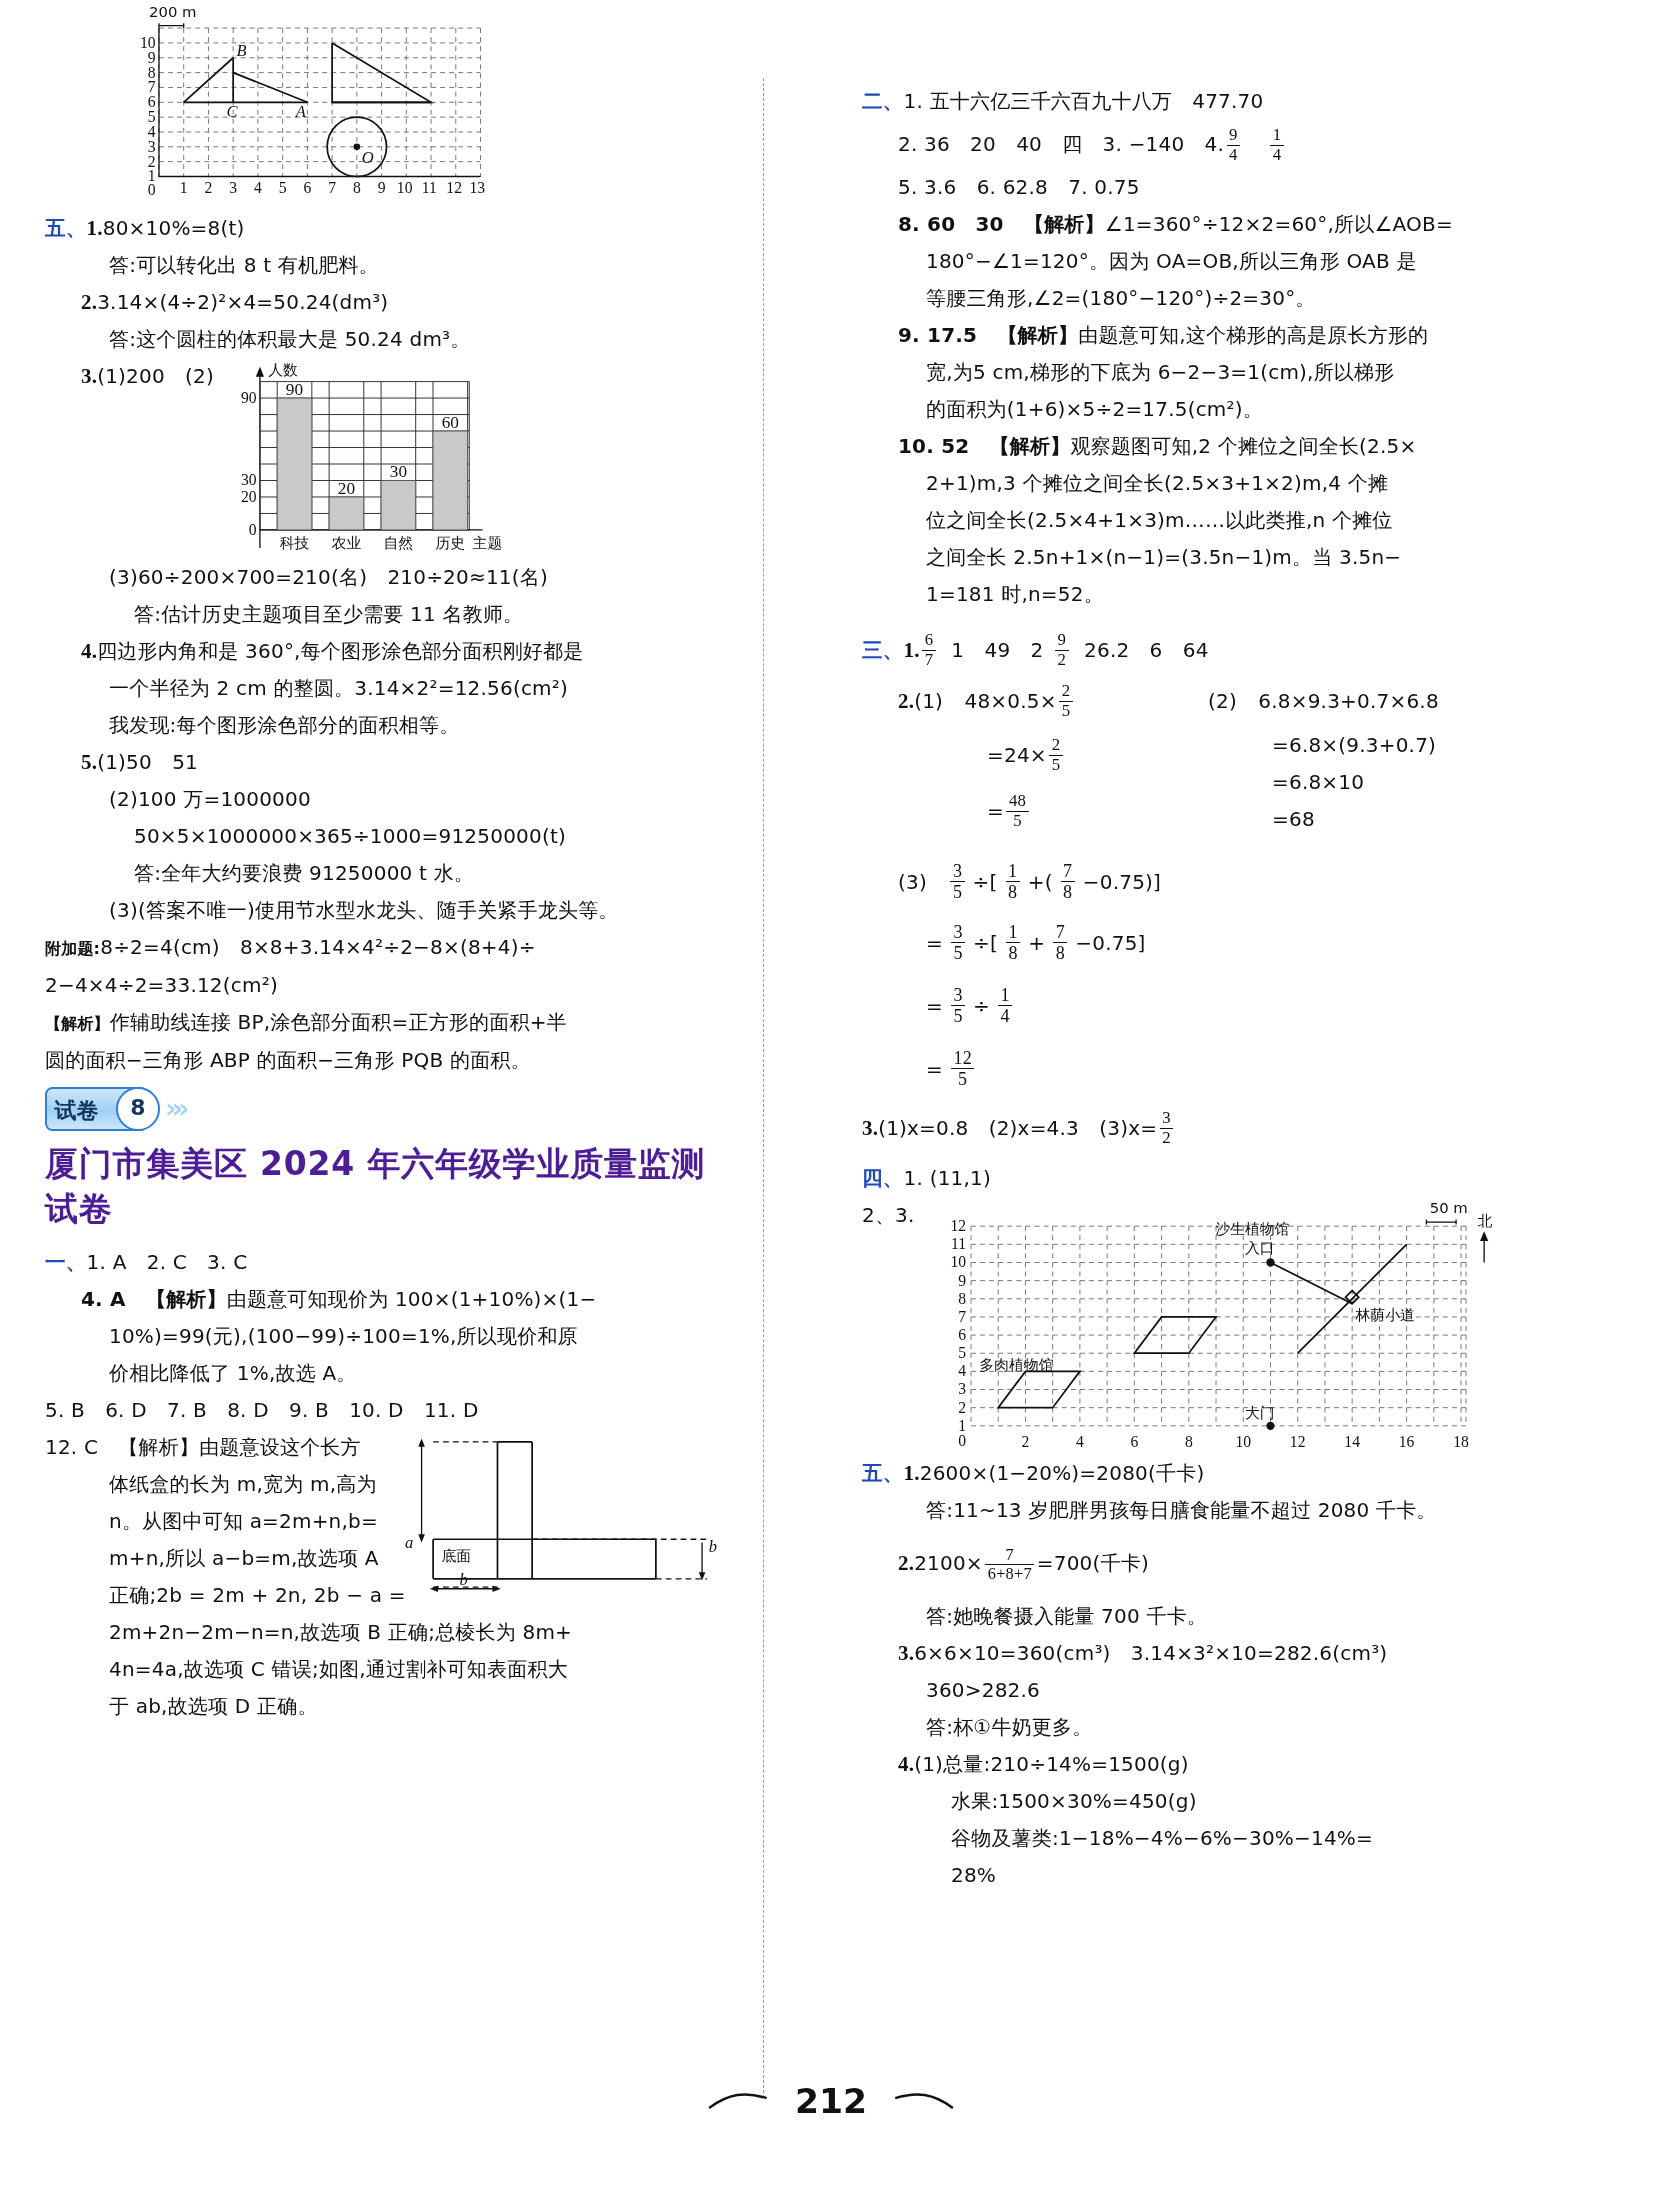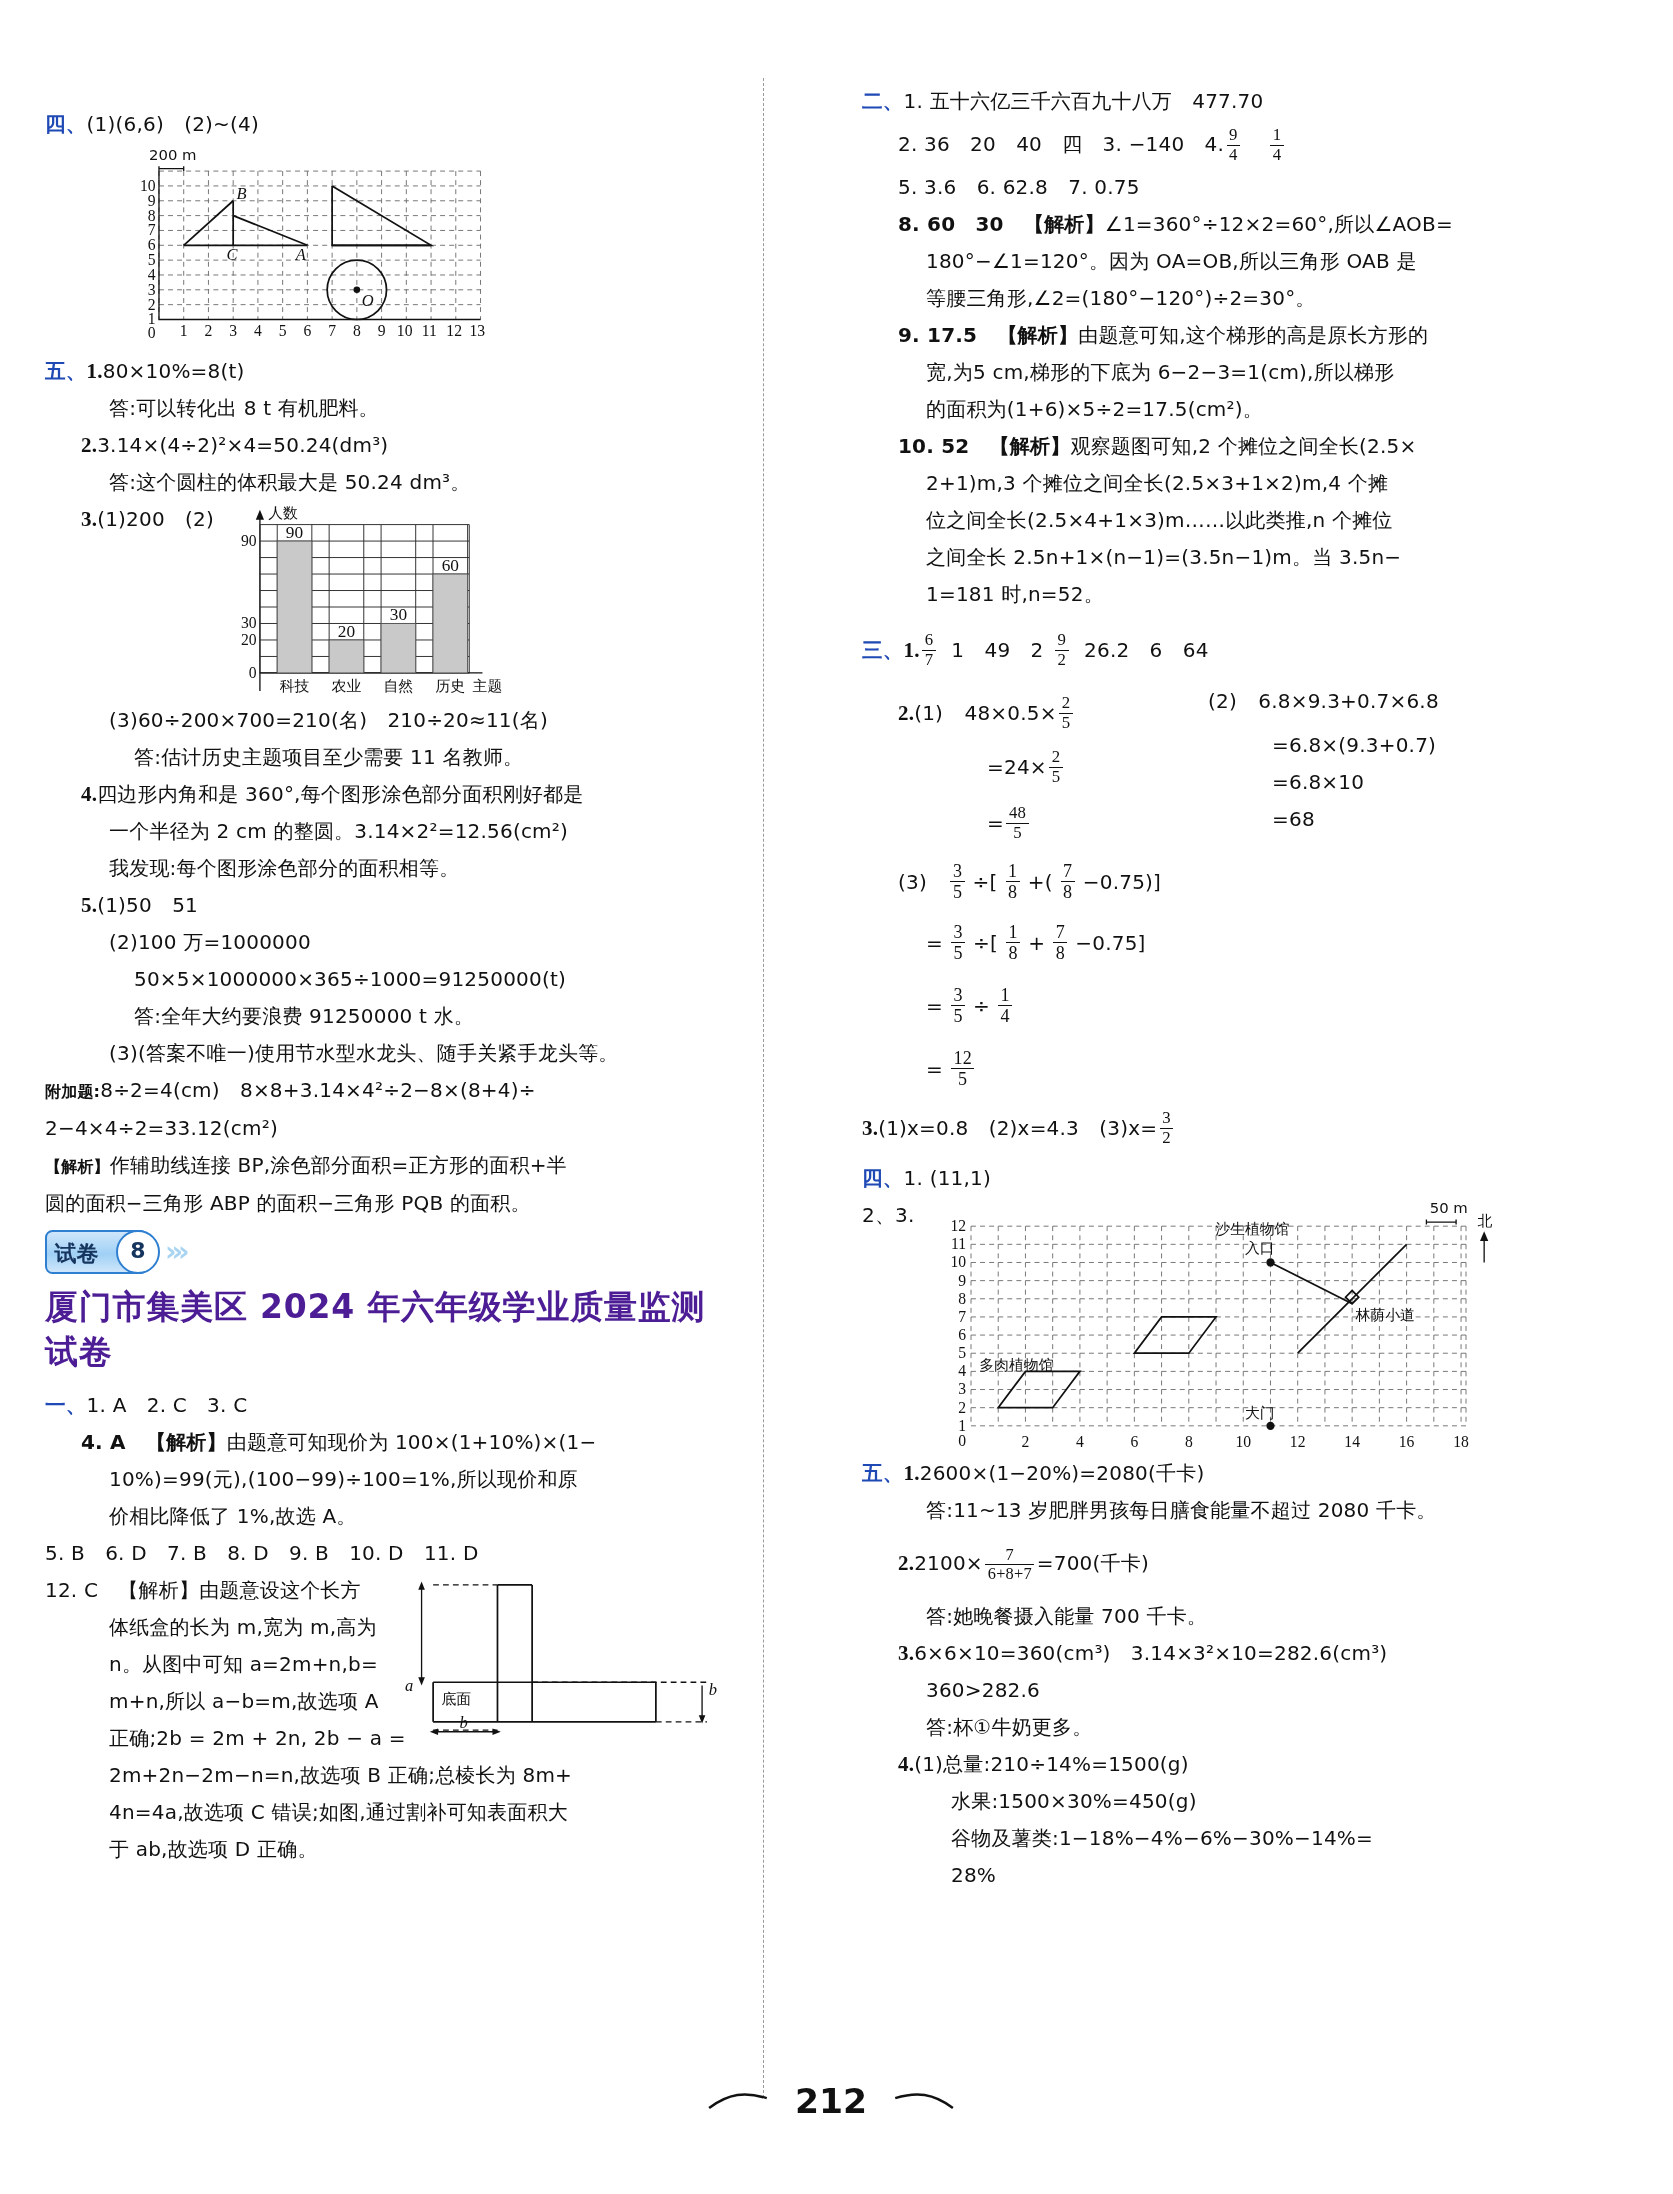--- a/index.html
+++ b/index.html
@@ -98,23 +98,20 @@
 </style>
 </head>
 <body>
 
 <div class="page">
 
   <div class="divider"></div>
 
   <div class="col col-left">
 
-    <div class="ln" style="margin-top:106px;">
-      <span class="sec">四、</span><span class="cn">(1)(6,6)　(2)~(4)</span>
-    </div>
 
     <div class="fig" style="margin-left:89px;margin-top:5px;">
       <svg width="355" height="202" viewBox="0 0 430 245">
 
         <text class="cnlbl" x="18" y="14">200 m</text>
         <path class="ax" d="M30,22 L30,28 M30,25 L60,25 M60,22 L60,28"></path>
 
         <g class="gl">
           <path d="M30,28 H420"></path>
             <path d="M30,46 H420"></path>
@@ -379,21 +376,21 @@
       <div class="ln ind2"><span class="cn">之间全长 2.5n+1×(n−1)=(3.5n−1)m。当 3.5n−</span></div>
       <div class="ln ind2"><span class="cn">1=181 时,n=52。</span></div>
     </div>
 
     <div style="margin-top:11.5px;">
       <div class="ln" style="line-height:51px;">
         <span class="sec">三、</span><b class="num">1.</b><span class="frac"><span class="t">6</span><span class="b">7</span></span><span class="cn" style="padding-left:13px">1　49　2</span><span class="frac" style="margin-left:11.5px"><span class="t">9</span><span class="b">2</span></span><span class="cn" style="padding-left:13px">26.2　6　64</span>
       </div>
 
       <div style="position:relative;height:190px;">
-        <div style="position:absolute;left:36px;top:12px;width:322px;">
+        <div style="position:absolute;left:36px;top:0;width:322px;">
           <div class="ln" style="line-height:51px;">
             <b class="num">2.</b><span class="cn">(1)</span><span class="cn" style="padding-left:21.4px">48×0.5×</span><span class="frac"><span class="t">2</span><span class="b">5</span></span>
           </div>
           <div class="ln ind3" style="line-height:56px;">
             <span class="cn">=24×</span><span class="frac"><span class="t">2</span><span class="b">5</span></span>
           </div>
           <div class="ln ind3" style="line-height:56px;">
             <span class="cn">=</span><span class="frac"><span class="t">48</span><span class="b">5</span></span>
           </div>
         </div>

